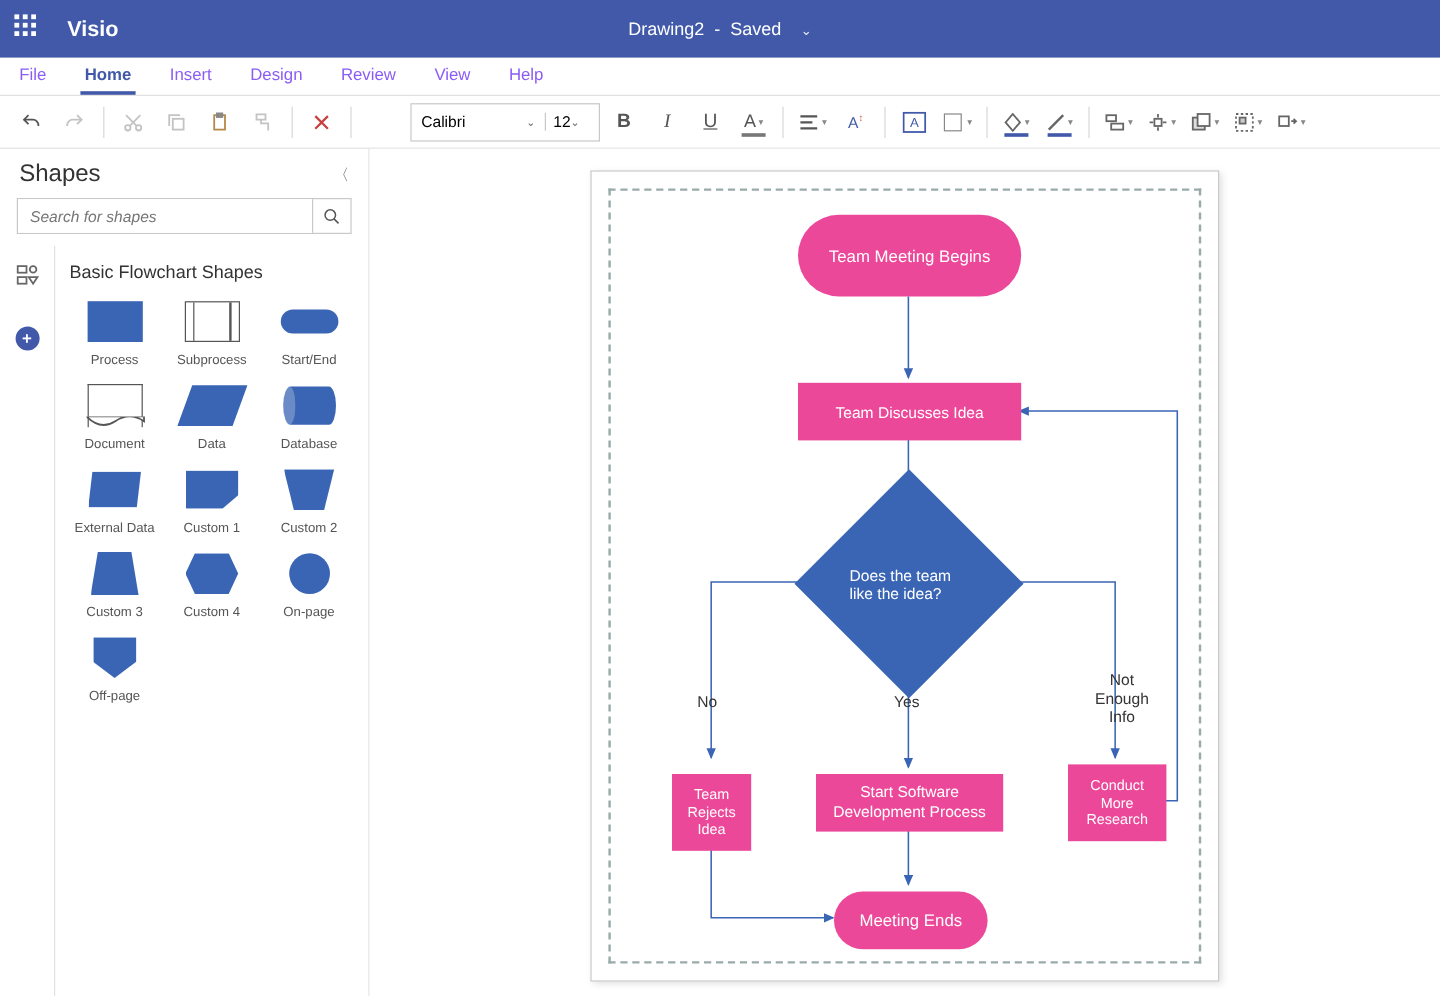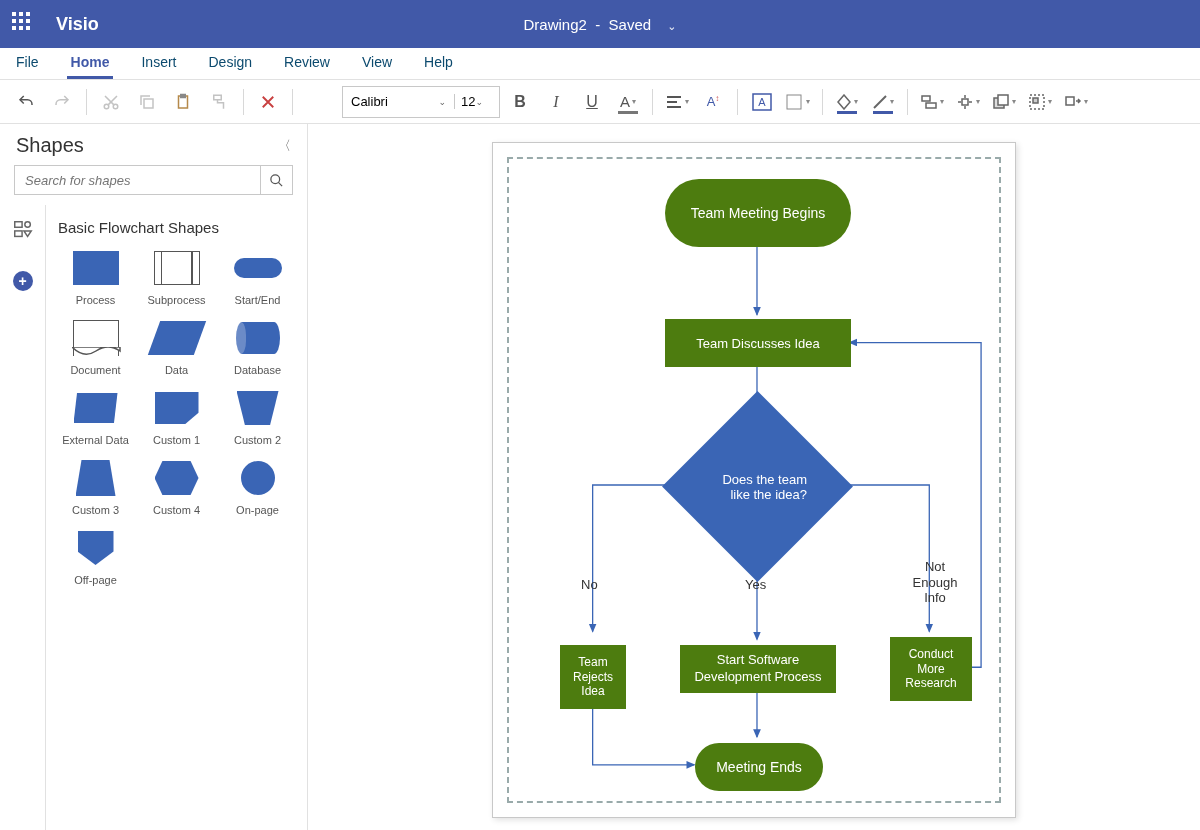--- a/index.html
+++ b/index.html
@@ -9,21 +9,21 @@
 .titlebar { height: 48px; background: #4159a8; display: flex; align-items: center; color: #fff; padding: 0 12px; position: relative; }
 .waffle { width: 24px; height: 24px; display: grid; grid-template-columns: repeat(3, 4px); grid-template-rows: repeat(3, 4px); gap: 3px; margin-right: 20px; }
 .waffle span { background: #fff; }
 .app-name { font-size: 18px; font-weight: 600; }
 .doc-title { position: absolute; left: 50%; transform: translateX(-50%); font-size: 15px; }
 .doc-title .saved { font-weight: 400; }
 .title-chevron { margin-left: 12px; font-size: 11px; opacity: .9; }
 
 
 .tabs { height: 32px; display: flex; align-items: flex-end; padding: 0 12px; gap: 24px; border-bottom: 1px solid #e1e1e1; }
-.tab { font-size: 14px; color: #0c4a6e; padding: 6px 4px; cursor: pointer; border-bottom: 3px solid transparent; }
+.tab { font-size: 14px; color: #8b5cf6; padding: 6px 4px; cursor: pointer; border-bottom: 3px solid transparent; }
 .tab.active { color: #4159a8; border-bottom-color: #4159a8; font-weight: 600; }
 
 
 .toolbar { height: 44px; display: flex; align-items: center; padding: 0 10px; gap: 4px; border-bottom: 1px solid #e1e1e1; }
 .tbtn { width: 32px; height: 32px; display: flex; align-items: center; justify-content: center; border-radius: 3px; color: #555; cursor: pointer; position: relative; }
 .tbtn.disabled { opacity: .35; cursor: default; }
 .sep { width: 1px; height: 26px; background: #d8d8d8; margin: 0 4px; }
 .font-combo { height: 32px; border: 1px solid #c8c8c8; display: flex; align-items: center; font-size: 13px; margin-left: 41px; }
 .font-name { width: 112px; padding: 0 8px; display: flex; align-items: center; justify-content: space-between; border-right: 1px solid #c8c8c8; }
 .font-size { width: 44px; padding: 0 6px; display: flex; align-items: center; justify-content: flex-start; }
@@ -53,25 +53,25 @@
 .shape-item { display: flex; flex-direction: column; align-items: center; gap: 8px; cursor: pointer; }
 .shape-thumb { width: 50px; height: 36px; display: flex; align-items: center; justify-content: center; }
 .shape-label { font-size: 11px; color: #555; text-align: center; }
 
 
 .canvas { flex: 1; background: #fff; display: flex; align-items: flex-start; justify-content: center; padding: 18px 0; overflow: hidden; }
 .page { width: 524px; height: 676px; background: #fff; border: 1px solid #c8c8c8; box-shadow: 2px 2px 6px rgba(0,0,0,.12); position: relative; }
 .page-inner { position: absolute; inset: 14px; border: 2px dashed #9aa; }
 .flowchart { position: absolute; inset: 14px; }
 
-.node { position: absolute; background: #4d7c0f; color: #fff; font-size: 13px; display: flex; align-items: center; justify-content: center; text-align: center; padding: 6px 10px; }
+.node { position: absolute; background: #ec4899; color: #fff; font-size: 13px; display: flex; align-items: center; justify-content: center; text-align: center; padding: 6px 10px; }
 .node.start { border-radius: 999px; width: 186px; height: 68px; left: 158px; top: 22px; font-size: 14px; }
 .node.discuss { width: 186px; height: 48px; left: 158px; top: 162px; }
 .node.diamond { width: 135px; height: 135px; left: 183px; top: 262px; transform: rotate(45deg); background: #3a65b5; }
-.diamond-text { position: absolute; left: 183px; top: 262px; width: 135px; height: 135px; display: flex; align-items: center; justify-content: center; color: #fff; font-size: 13px; text-align: right; padding: 18px; z-index: 2; pointer-events: none; }
+.diamond-text { position: absolute; left: 183px; top: 262px; width: 135px; height: 135px; display: flex; align-items: center; justify-content: center; color: #fff; font-size: 13px; text-align: left; padding: 18px; z-index: 2; pointer-events: none; }
 .node.reject { width: 66px; height: 64px; left: 53px; top: 488px; font-size: 12px; line-height: 1.2; }
 .node.start-dev { width: 156px; height: 48px; left: 173px; top: 488px; font-size: 13px; line-height: 1.3; }
 .node.research { width: 82px; height: 64px; left: 383px; top: 480px; font-size: 12px; line-height: 1.2; }
 .node.end { border-radius: 999px; width: 128px; height: 48px; left: 188px; top: 586px; font-size: 14px; }
 
 .edge-label { position: absolute; font-size: 13px; color: #333; text-align: center; }
 
 svg.wires { position: absolute; inset: 0; width: 100%; height: 100%; pointer-events: none; }
 svg.wires line, svg.wires polyline { stroke: #3a65b5; stroke-width: 1.3; fill: none; }
 svg.wires polygon { fill: #3a65b5; }

